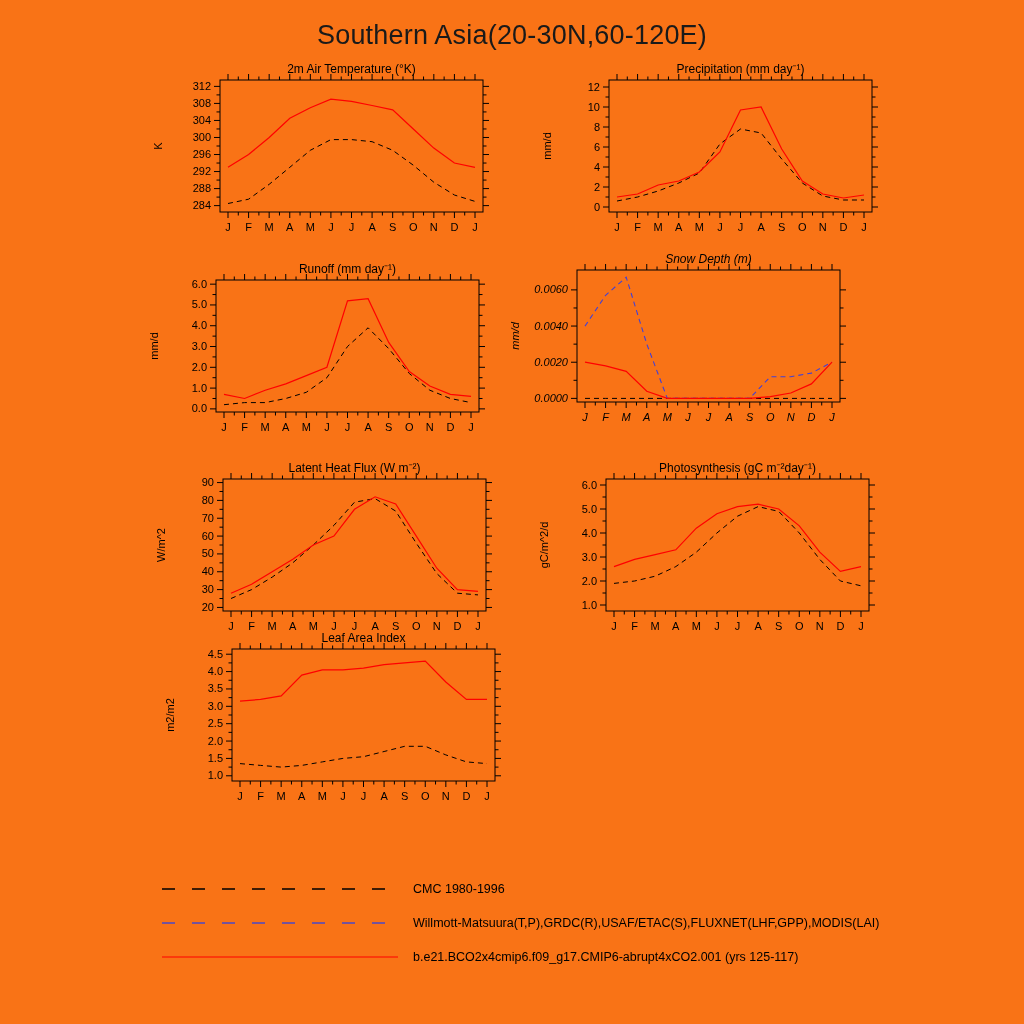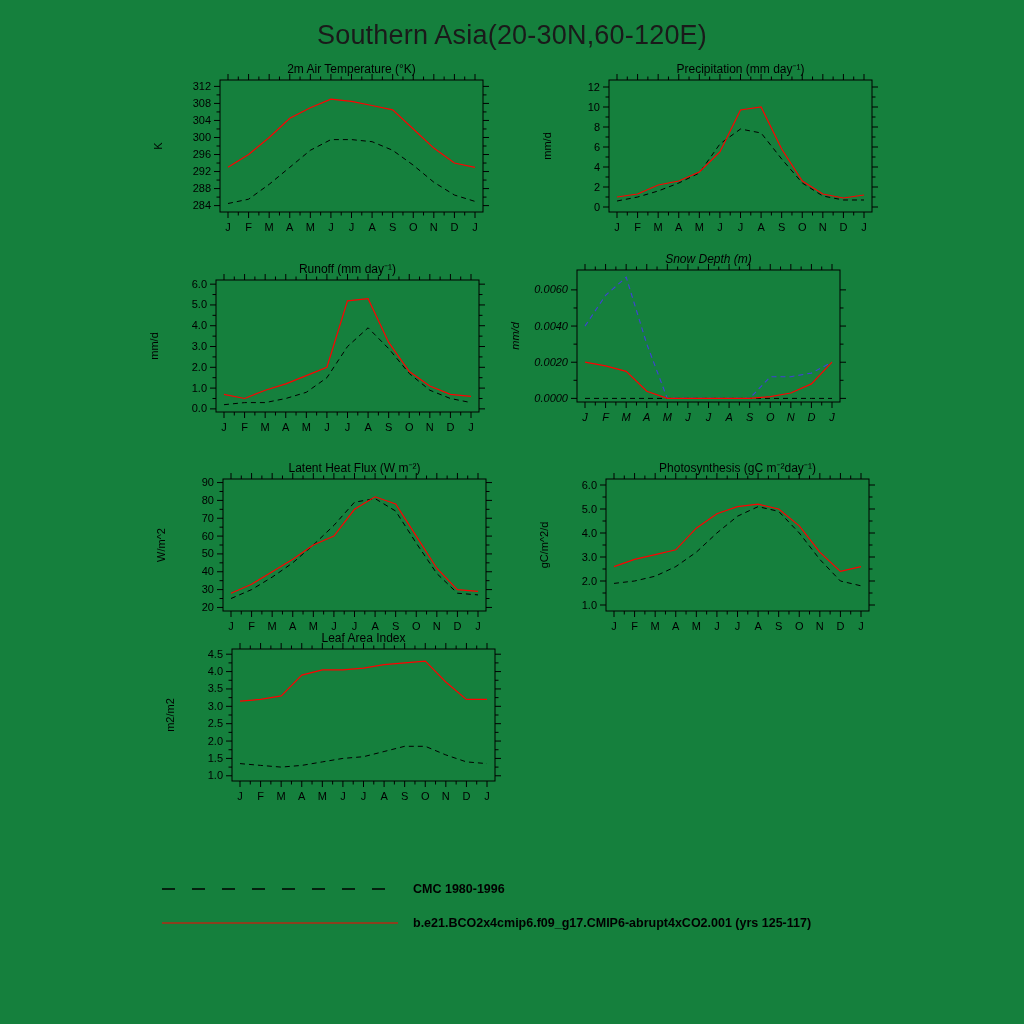--- a/index.html
+++ b/index.html
@@ -1,22 +1,22 @@
 <!DOCTYPE html>
 <html><head>
 <meta charset="utf-8">
 <style>
   html,body{margin:0;padding:0;background:#fff;}
-  .page{position:relative;width:1024px;height:1024px;background:#15803d;overflow:hidden;
+  .page{position:relative;width:1024px;height:1024px;background:#f97316;overflow:hidden;
         font-family:"Liberation Sans", sans-serif;}
   .main-title{position:absolute;top:20px;left:0;width:100%;text-align:center;
         font-size:27px;color:#1a1a1a;letter-spacing:0.2px;}
   .panel{position:absolute;}
   svg text{font-family:"Liberation Sans", sans-serif;fill:#000;}
-  #legend{position:absolute;left:160px;top:872px;font-weight:bold;}
+  #legend{position:absolute;left:160px;top:872px;}
   .legend-row{display:flex;align-items:center;height:34px;gap:13px;}
   .legend-label{font-size:12.5px;color:#000;white-space:nowrap;}
 </style>
 </head>
 <body>
 
 <div class="page">
   <div class="main-title">Southern Asia(20-30N,60-120E)</div>
   <div id="panels">
       <div class="panel" style="left: 148px; top: 62px;"><svg width="345" height="178">
@@ -739,18 +739,24 @@
     </div>
   <div id="legend">
       <div class="legend-row">
         <svg width="240" height="12">
           <line x1="2" y1="6" x2="238" y2="6" stroke="#000000" stroke-width="1.4" stroke-dasharray="13 17"></line>
         </svg>
         <span class="legend-label">CMC 1980-1996</span>
       </div>
       <div class="legend-row">
         <svg width="240" height="12">
+          <line x1="2" y1="6" x2="238" y2="6" stroke="#4a4ac8" stroke-width="1.4" stroke-dasharray="13 17"></line>
+        </svg>
+        <span class="legend-label">Willmott-Matsuura(T,P),GRDC(R),USAF/ETAC(S),FLUXNET(LHF,GPP),MODIS(LAI)</span>
+      </div>
+      <div class="legend-row">
+        <svg width="240" height="12">
           <line x1="2" y1="6" x2="238" y2="6" stroke="#ff0000" stroke-width="1.2"></line>
         </svg>
         <span class="legend-label">b.e21.BCO2x4cmip6.f09_g17.CMIP6-abrupt4xCO2.001 (yrs 125-117)</span>
       </div>
     </div>
 </div>
 
 </body></html>

